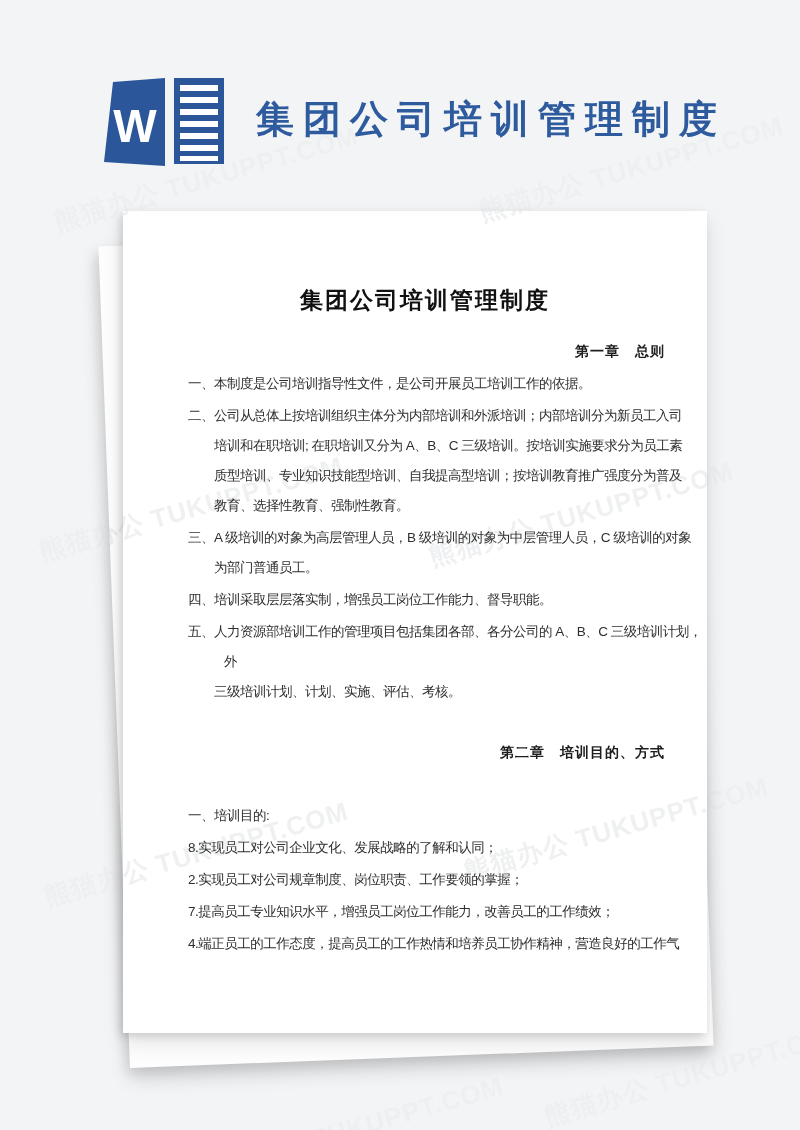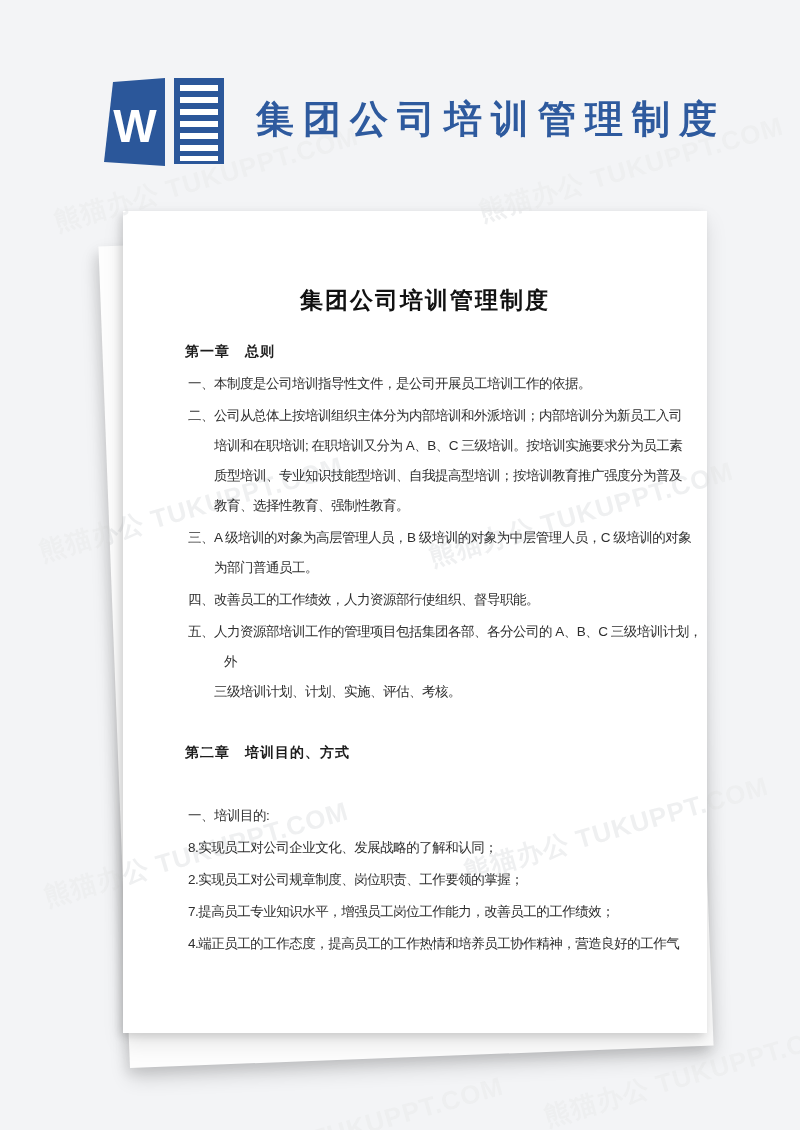--- a/index.html
+++ b/index.html
@@ -27,21 +27,21 @@
     background:#ffffff;z-index:3;
     box-shadow:-3px 3px 8px rgba(0,0,0,.13),0 10px 20px rgba(0,0,0,.10);
   }
   .doc-inner{padding:72px 42px 0 62px;}
   .doc-title{
     font-size:23px;line-height:34px;font-weight:bold;color:#111;
     text-align:center;letter-spacing:2px;margin:0 0 0 0;
   }
   .chapter{
     font-weight:bold;font-size:14px;line-height:30px;color:#1d1d1d;
-    text-align:left;margin:19px 0 3px;letter-spacing:1px;
+    text-align:right;margin:19px 0 3px;letter-spacing:1px;
   }
   .chapter2{margin:31px 0 33px;font-family:Liberation Serif, serif;}
   .para{margin:0 3px 2px;}
   .ln{
     font-size:13.5px;line-height:30px;color:#2e2e2e;
     letter-spacing:-0.5px;white-space:nowrap;
   }
   .ind1{padding-left:26px;}
   .ind2{padding-left:36px;}
   
@@ -86,21 +86,21 @@
             <div class="ln">二、公司从总体上按培训组织主体分为内部培训和外派培训；内部培训分为新员工入司</div>
             <div class="ln ind1">培训和在职培训; 在职培训又分为 A、B、C 三级培训。按培训实施要求分为员工素</div>
             <div class="ln ind1">质型培训、专业知识技能型培训、自我提高型培训；按培训教育推广强度分为普及</div>
             <div class="ln ind1">教育、选择性教育、强制性教育。</div>
           </div>
           <div class="para">
             <div class="ln">三、A 级培训的对象为高层管理人员，B 级培训的对象为中层管理人员，C 级培训的对象</div>
             <div class="ln ind1">为部门普通员工。</div>
           </div>
           <div class="para">
-            <div class="ln">四、改善员工的工作绩效，人力资源部行使组织、督导职能。</div>
+            <div class="ln">四、培训采取层层落实制，增强员工岗位工作能力、督导职能。</div>
           </div>
           <div class="para">
             <div class="ln">五、人力资源部培训工作的管理项目包括集团各部、各分公司的 A、B、C 三级培训计划，</div>
             <div class="ln ind2">外</div>
             <div class="ln ind1">三级培训计划、计划、实施、评估、考核。</div>
           </div>
           <div class="chapter chapter2">第二章　培训目的、方式</div>
           <div class="para">
             <div class="ln">一、培训目的:</div>
           </div>

